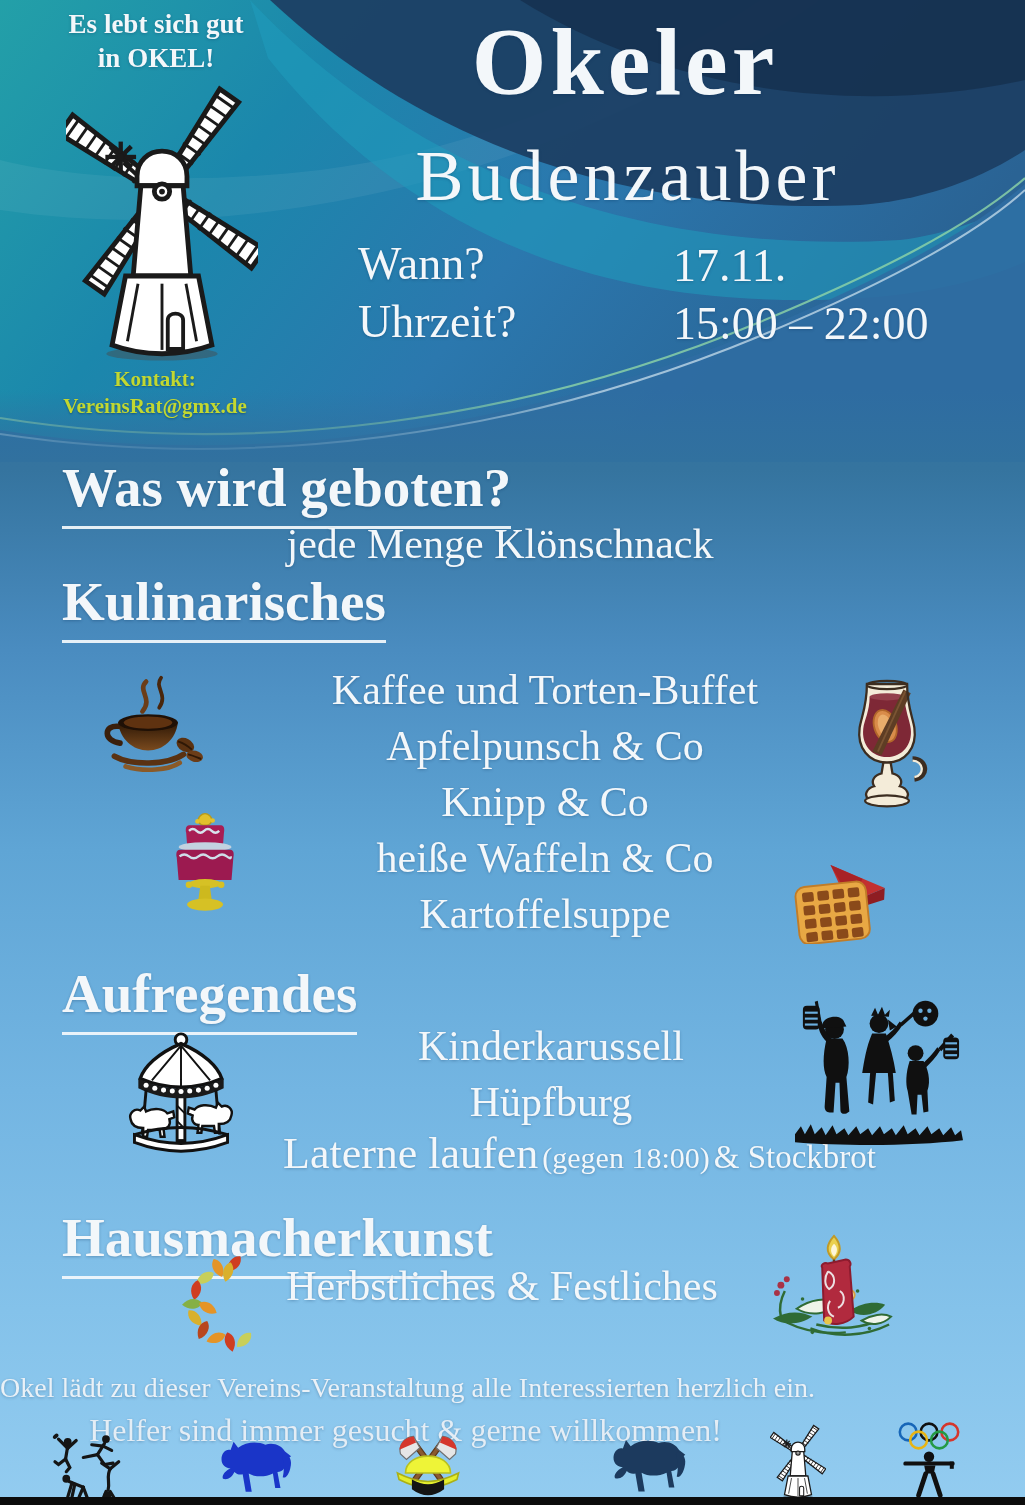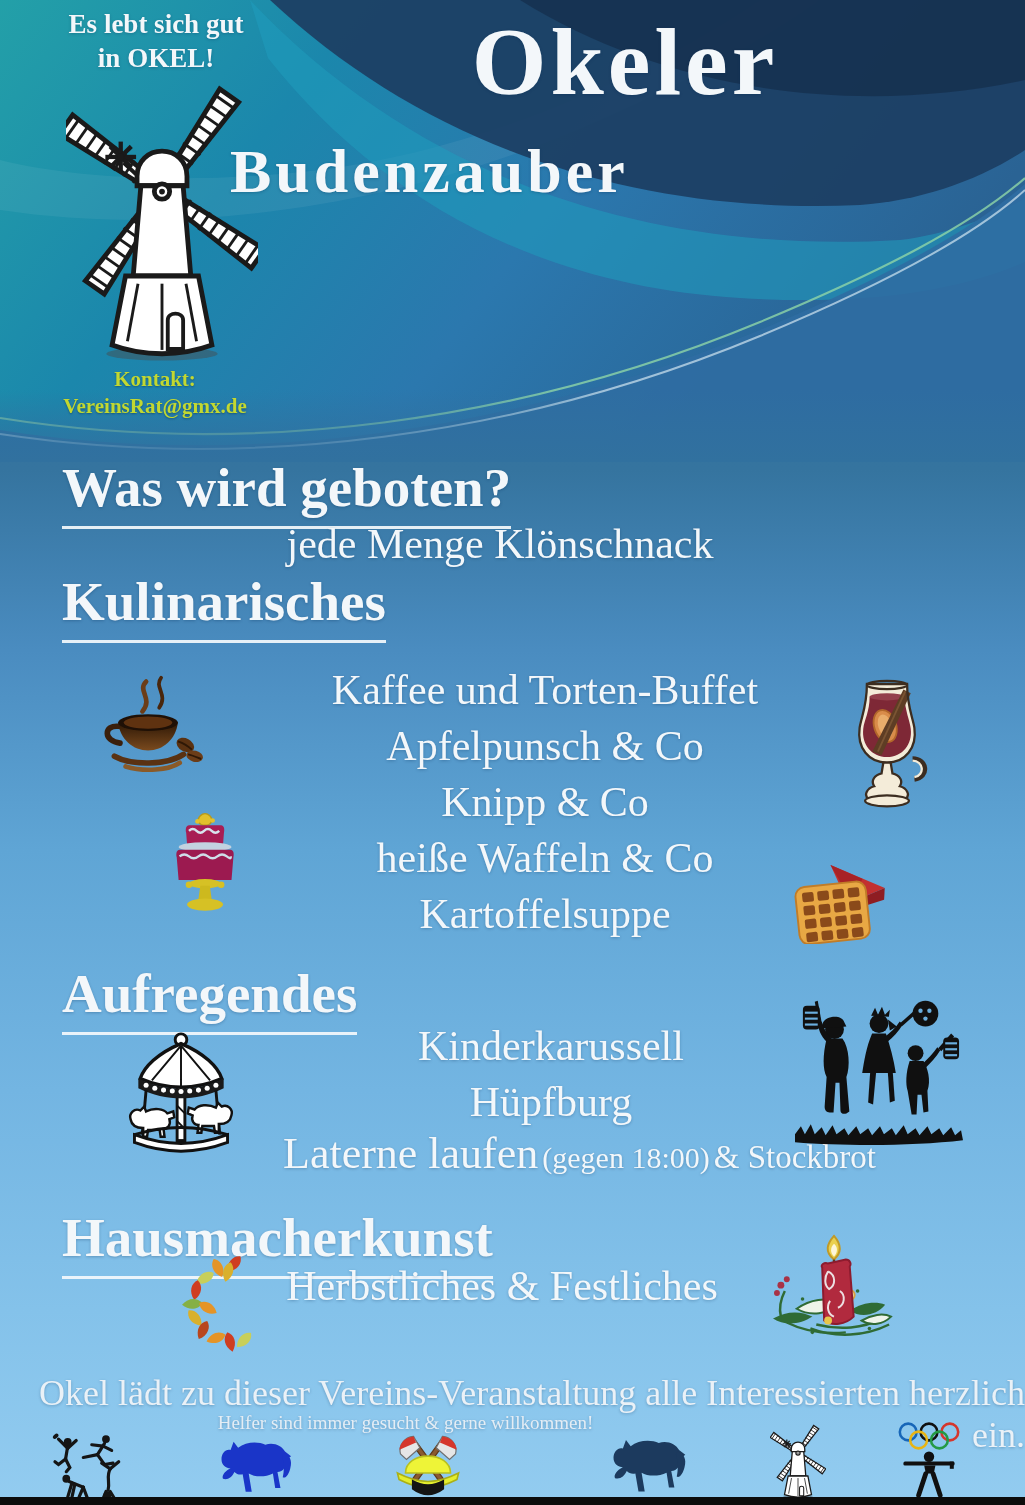--- a/index.html
+++ b/index.html
@@ -11,33 +11,33 @@
   }
   .abs{position:absolute;}
   .txt{text-shadow:0 1px 3px rgba(0,40,80,.28);}
   .heading{
     font-size:55px;font-weight:bold;display:inline-block;
     border-bottom:3px solid rgba(244,248,252,.92);padding-bottom:7px;line-height:1.1;
   }
   .tagline{left:38px;top:8px;width:236px;text-align:center;font-size:27px;font-weight:bold;line-height:1.25;}
   .contact{left:28px;top:366px;width:254px;text-align:center;font-size:21px;font-weight:bold;color:#c2d831;line-height:1.3;text-shadow:0 1px 2px rgba(0,30,60,.4);}
   .title1{left:320px;top:14px;width:610px;text-align:center;font-size:96px;font-weight:bold;letter-spacing:4px;line-height:1;}
-  .title2{left:230px;top:140px;width:795px;font-size:62px;font-weight:bold;letter-spacing:4px;line-height:1;}
+  .title2{left:230px;top:140px;width:795px;text-align:center;font-size:72px;font-weight:normal;letter-spacing:4px;line-height:1;}
   .details{left:358px;top:237px;width:600px;}
   .drow{position:relative;height:58px;font-size:46px;}
   .drow .q{position:absolute;left:0;top:0;}
   .drow .a{position:absolute;left:315px;top:2px;}
   .bigline{font-size:42px;line-height:56px;}
   .centerlist{text-align:center;}
   .lantern-line{left:283px;top:1128px;white-space:nowrap;}
   .lantern-line .main{font-size:44px;}
   .lantern-line .note{font-size:30px;}
   .lantern-line .suffix{font-size:33px;}
-  .invite{left:0;top:1372px;width:1025px;text-align:right;font-size:36px;color:#eaf1f7;}
-  .helpers{left:0;top:1412px;width:811px;text-align:center;font-size:19px;color:#e4edf5;}
+  .invite{left:0;top:1372px;width:1025px;text-align:left;font-size:28px;color:#eaf1f7;}
+  .helpers{left:0;top:1412px;width:811px;text-align:center;font-size:32px;color:#e4edf5;}
   .bottom-strip{left:0;bottom:0;width:1025px;height:8px;background:#0c0c0c;z-index:30;}
   svg{display:block;}
   .hidden-defs{position:absolute;width:0;height:0;overflow:hidden;}
 </style>
 </head>
 <body>
 
 <div class="poster">
 
   <svg class="hidden-defs" aria-hidden="true">
@@ -120,20 +120,28 @@
 
   <div class="abs txt title1">Okeler</div>
 
   <div class="abs contact">
     <div>Kontakt:</div>
     <div>VereinsRat@gmx.de</div>
   </div>
   <div class="abs txt title2">Budenzauber</div>
 
   <div class="abs txt details">
+    <div class="drow">
+      <span class="q">Wann?</span>
+      <span class="a">17.11.</span>
+    </div>
+    <div class="drow">
+      <span class="q">Uhrzeit?</span>
+      <span class="a">15:00 – 22:00</span>
+    </div>
   </div>
 
   <div class="abs txt" style="left:62px;top:458px;">
     <span class="heading">Was wird geboten?</span>
   </div>
   <div class="abs txt bigline" style="left:180px;top:516px;width:640px;text-align:center;">jede Menge Klönschnack</div>
 
   <div class="abs txt" style="left:62px;top:572px;">
     <span class="heading">Kulinarisches</span>
   </div>

